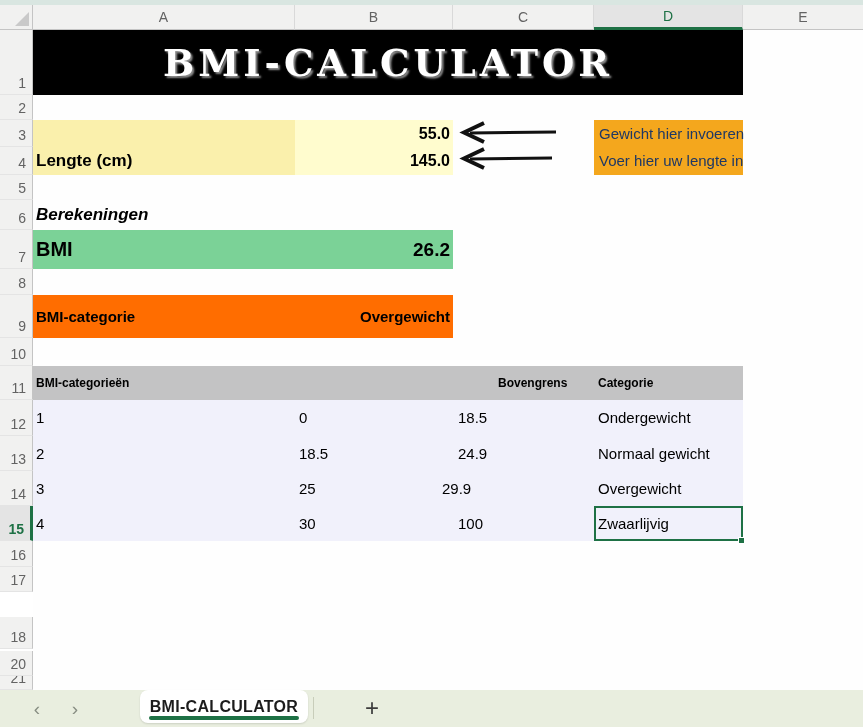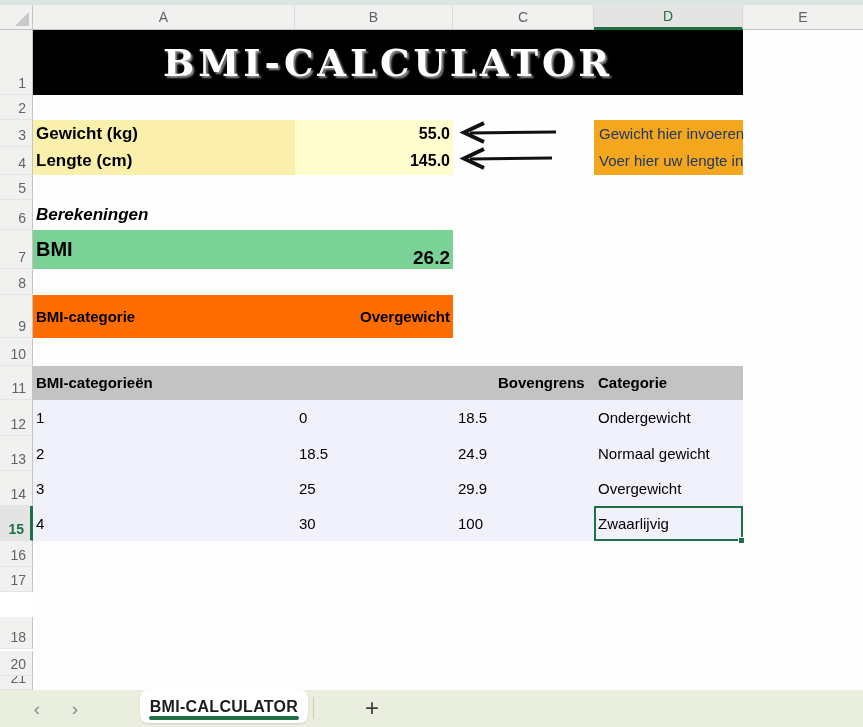--- a/index.html
+++ b/index.html
@@ -35,29 +35,29 @@
   .r3{top:120px;height:27px;line-height:27px;}
   .r4{top:147px;height:28px;line-height:28px;}
   .hint-bg{left:594px;top:120px;width:149px;height:55px;background:#F4A71D;}
   .hint{left:599px;color:#1F3864;font-size:15px;white-space:nowrap;}
   .arrows{left:452px;top:119px;}
 
   .section-title{left:36px;top:200px;height:30px;line-height:30px;
                  font-weight:bold;font-style:italic;font-size:17px;}
   .bmi-bg{left:33px;top:230px;width:420px;height:39px;background:#7BD297;}
   .bmi-label{left:36px;top:230px;height:39px;line-height:39px;font-weight:bold;font-size:20px;}
-  .bmi-value{left:295px;top:238px;width:155px;height:39px;line-height:39px;
+  .bmi-value{left:295px;top:230px;width:155px;height:39px;line-height:39px;
              text-align:right;font-weight:bold;font-size:19px;}
   .cat-bg{left:33px;top:295px;width:420px;height:43px;background:#FF6D00;}
   .cat-label{left:36px;top:295px;height:43px;line-height:43px;font-weight:bold;font-size:15px;}
   .cat-value{left:295px;top:295px;width:155px;height:43px;line-height:43px;
              text-align:right;font-weight:bold;font-size:15px;}
 
   .thead-bg{left:33px;top:366px;width:710px;height:34px;background:#C3C3C4;}
-  .th{top:366px;height:34px;line-height:34px;font-weight:bold;font-size:15px;}
+  .th{top:366px;height:34px;line-height:34px;font-weight:bold;font-size:12px;}
   .tbody-bg{left:33px;top:400px;width:710px;height:141px;background:#F1F1FB;}
   .td{font-size:15px;}
   .selbox{left:594px;top:506px;width:149px;height:35px;border:2px solid #1E7145;background:transparent;}
   .fill-handle{left:738px;top:537px;width:7px;height:7px;background:#1E7145;border:1px solid #fff;}
 
   
   .tabbar{left:0;top:690px;width:863px;height:37px;background:#E9EEDF;}
   .navbtn{top:690px;width:26px;height:37px;display:flex;align-items:center;justify-content:center;
           color:#878D82;font-size:19px;}
   .sheettab{left:140px;top:690px;width:168px;height:33px;background:#fff;border-radius:8px;
@@ -110,21 +110,20 @@
     <div class="abs rowh" style="top: 30px; height: 65px;">1</div>
 
   <div class="abs sheet"></div>
 
   <div class="abs banner">
     <span>BMI-CALCULATOR</span>
   </div>
 
   <div class="abs lbl-bg"></div>
   <div class="abs val-bg"></div>
-  <div class="abs in-label r3">Gewicht (kg)</div>
   <div class="abs in-label r4">Lengte (cm)</div>
   <div class="abs in-value r3">55.0</div>
   <div class="abs in-value r4">145.0</div>
 
   <svg class="abs arrows" width="118" height="58" viewBox="0 0 118 58">
     <path d="M104 13 L18 14" stroke="#111" stroke-width="3" fill="none"></path>
     <path d="M32 4 L12 13.5 L32 23" stroke="#111" stroke-width="4" fill="none"></path>
     <path d="M100 39 L18 40" stroke="#111" stroke-width="3" fill="none"></path>
     <path d="M32 30 L12 39.5 L32 49" stroke="#111" stroke-width="4" fill="none"></path>
   </svg>
@@ -150,21 +149,21 @@
       <div class="abs td" style="left: 36px; top: 400px; line-height: 36px; height: 36px;">1</div>
       <div class="abs td" style="left: 299px; top: 400px; line-height: 36px; height: 36px;">0</div>
       <div class="abs td" style="left: 458px; top: 400px; line-height: 36px; height: 36px;">18.5</div>
       <div class="abs td" style="left: 598px; top: 400px; line-height: 36px; height: 36px;">Ondergewicht</div>
       <div class="abs td" style="left: 36px; top: 436px; line-height: 35px; height: 35px;">2</div>
       <div class="abs td" style="left: 299px; top: 436px; line-height: 35px; height: 35px;">18.5</div>
       <div class="abs td" style="left: 458px; top: 436px; line-height: 35px; height: 35px;">24.9</div>
       <div class="abs td" style="left: 598px; top: 436px; line-height: 35px; height: 35px;">Normaal gewicht</div>
       <div class="abs td" style="left: 36px; top: 471px; line-height: 35px; height: 35px;">3</div>
       <div class="abs td" style="left: 299px; top: 471px; line-height: 35px; height: 35px;">25</div>
-      <div class="abs td" style="left: 458px; top: 471px; line-height: 35px; height: 35px;">29.9</div>
+      <div class="abs td" style="left: 442px; top: 471px; line-height: 35px; height: 35px;">29.9</div>
       <div class="abs td" style="left: 598px; top: 471px; line-height: 35px; height: 35px;">Overgewicht</div>
       <div class="abs td" style="left: 36px; top: 506px; line-height: 35px; height: 35px;">4</div>
       <div class="abs td" style="left: 299px; top: 506px; line-height: 35px; height: 35px;">30</div>
       <div class="abs td" style="left: 458px; top: 506px; line-height: 35px; height: 35px;">100</div>
       <div class="abs td" style="left: 598px; top: 506px; line-height: 35px; height: 35px;">Zwaarlijvig</div>
     </div>
 
   <div class="abs selbox"></div>
   <div class="abs fill-handle"></div>
 

